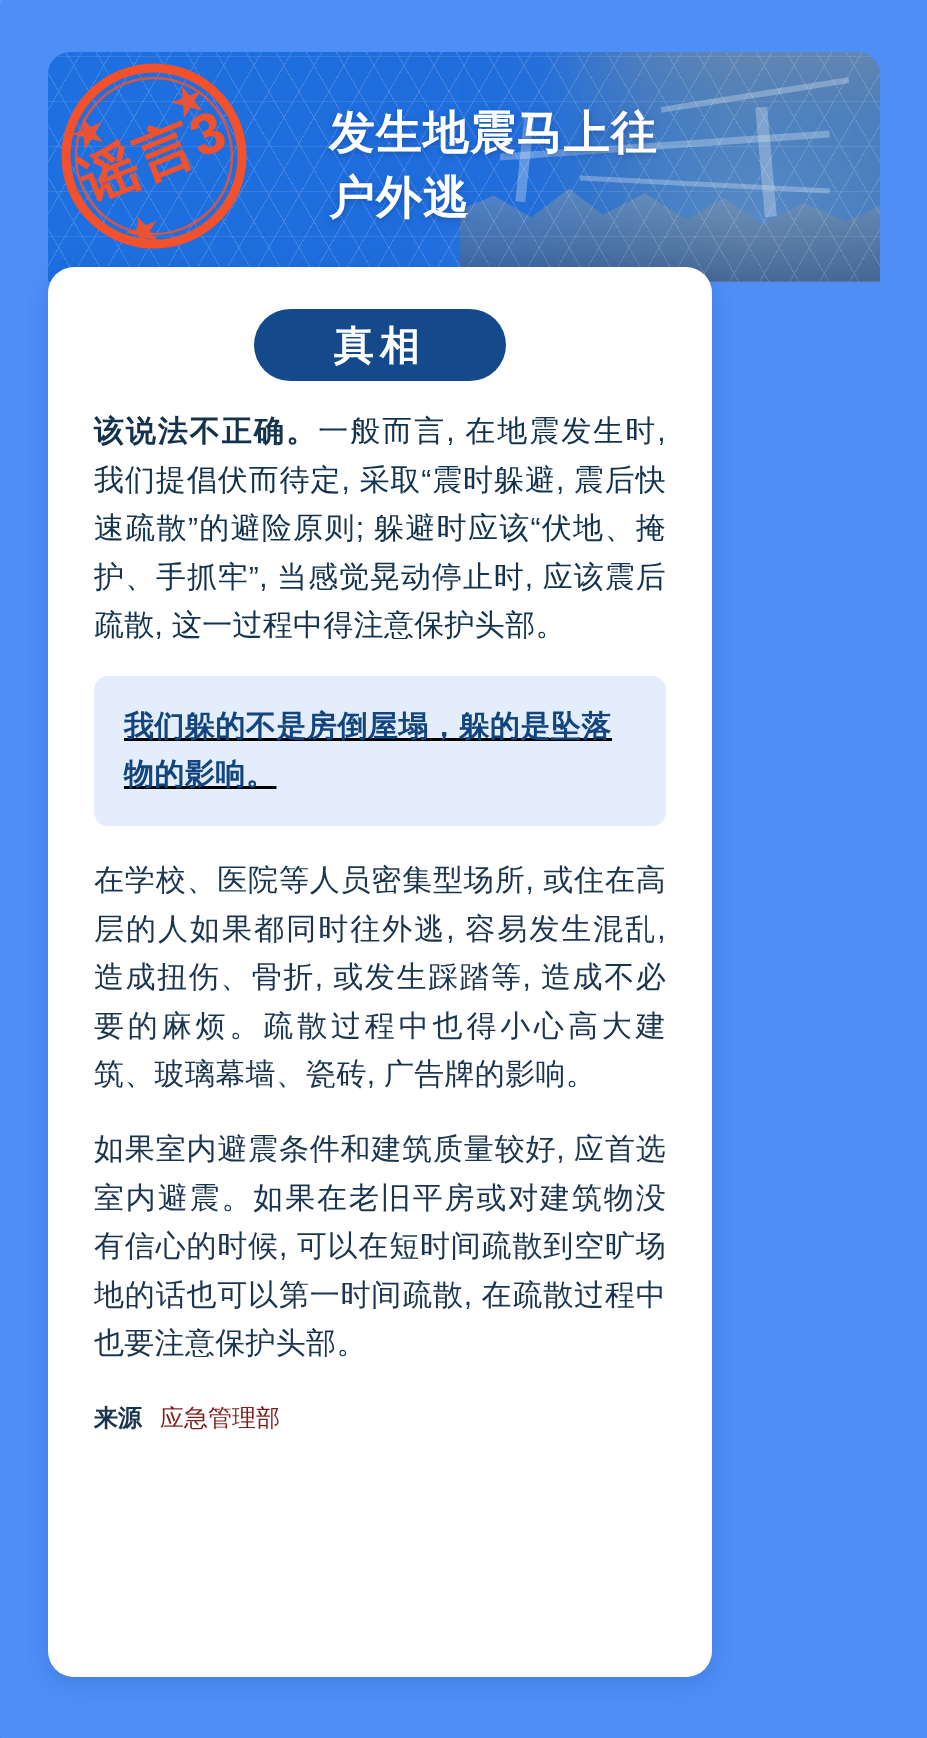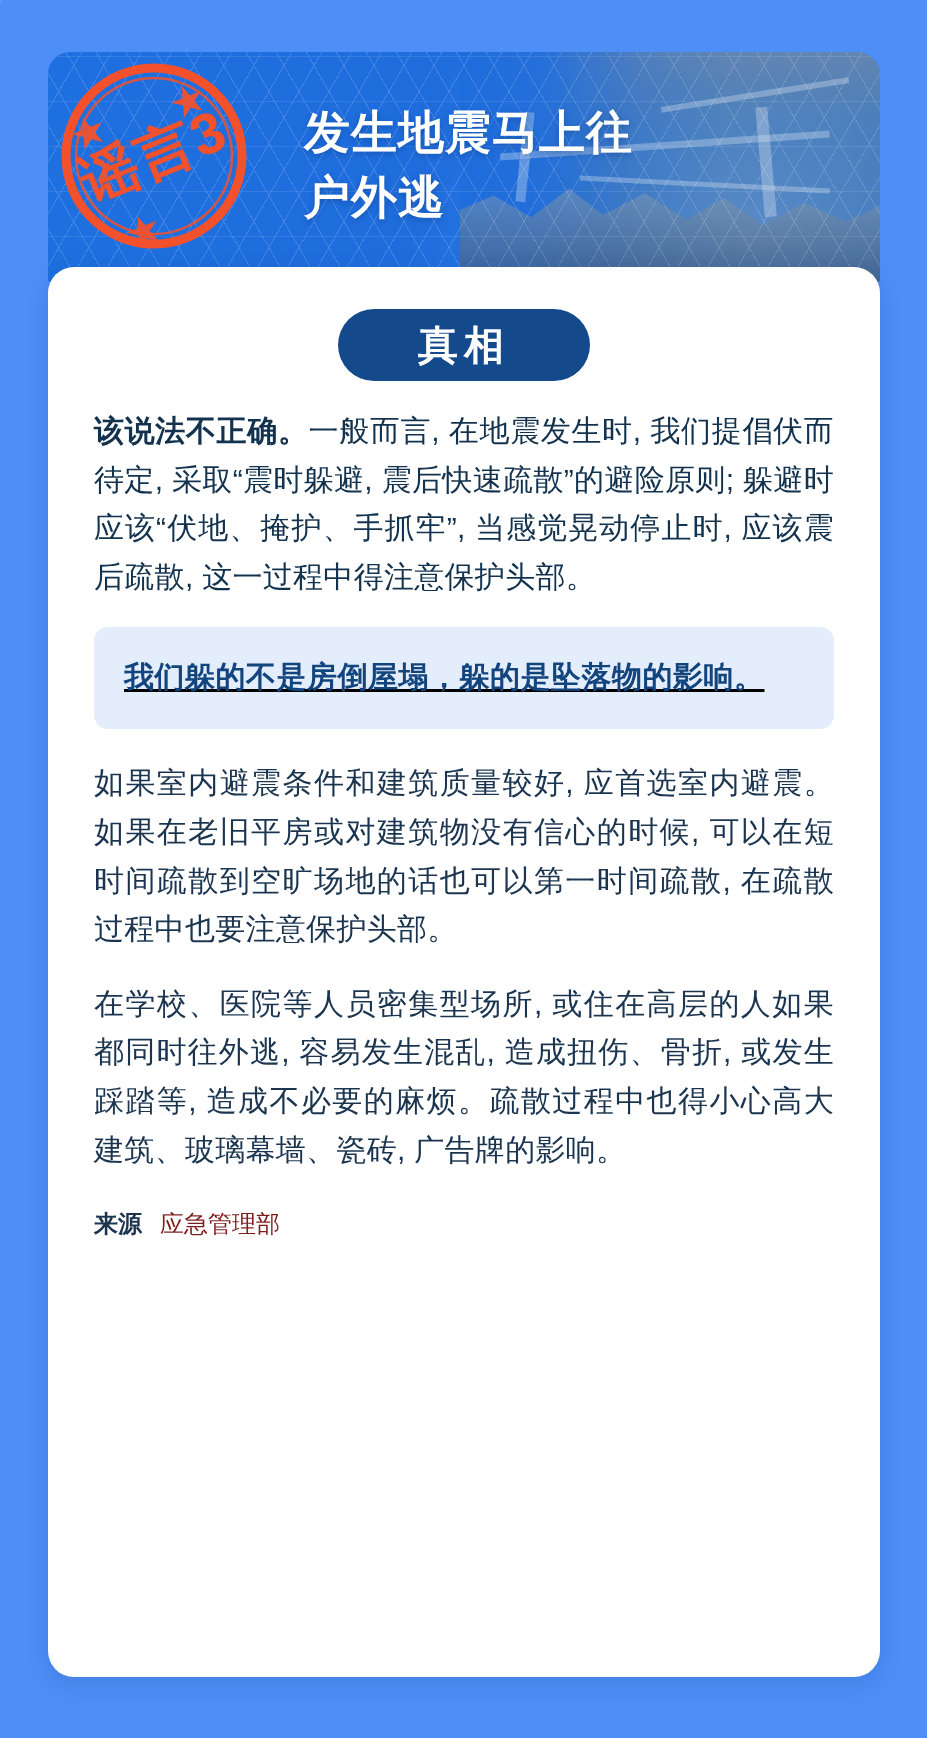--- a/index.html
+++ b/index.html
@@ -110,37 +110,37 @@
     color: #f2512c;
     font-size: 57px;
     font-weight: 700;
     letter-spacing: 2px;
     text-shadow: 0 0 2px rgba(242,81,44,0.5);
     font-family: "Liberation Sans", "DejaVu Sans", sans-serif;
   }
 
   .hero-title {
     position: absolute;
-    left: 256px;
+    left: 281px;
     top: 48px;
     width: 470px;
     color: #ffffff;
     font-size: 46px;
     font-weight: 700;
     line-height: 1.42;
     letter-spacing: 1px;
     text-shadow: 0 2px 6px rgba(0,40,100,0.35);
     white-space: pre-line;
   }
 
   
   .card {
     position: relative;
     margin-top: -15px;
-    width: 832px;
+    width: 664px;
     min-height: 1410px;
     background: #ffffff;
     border-radius: 26px;
     box-shadow: 0 6px 22px rgba(20,60,130,0.18);
     padding: 36px 46px 40px 46px;
     box-sizing: border-box;
   }
 
   .truth-badge {
     margin: 6px auto 26px auto;
@@ -240,22 +240,22 @@
   <div class="card">
 
     <div class="truth-badge">真相</div>
 
     <p class="para first"><span class="lead">该说法不正确。</span><span>一般而言, 在地震发生时, 我们提倡伏而待定, 采取“震时躲避, 震后快速疏散”的避险原则; 躲避时应该“伏地、掩护、手抓牢”, 当感觉晃动停止时, 应该震后疏散, 这一过程中得注意保护头部。</span></p>
 
     <div class="highlight">
       <p>我们躲的不是房倒屋塌，躲的是坠落物的影响。</p>
     </div>
 
+    <p class="para">在学校、医院等人员密集型场所, 或住在高层的人如果都同时往外逃, 容易发生混乱, 造成扭伤、骨折, 或发生踩踏等, 造成不必要的麻烦。疏散过程中也得小心高大建筑、玻璃幕墙、瓷砖, 广告牌的影响。</p>
     <p class="para">如果室内避震条件和建筑质量较好, 应首选室内避震。如果在老旧平房或对建筑物没有信心的时候, 可以在短时间疏散到空旷场地的话也可以第一时间疏散, 在疏散过程中也要注意保护头部。</p>
-    <p class="para">在学校、医院等人员密集型场所, 或住在高层的人如果都同时往外逃, 容易发生混乱, 造成扭伤、骨折, 或发生踩踏等, 造成不必要的麻烦。疏散过程中也得小心高大建筑、玻璃幕墙、瓷砖, 广告牌的影响。</p>
 
     <div class="source">
       <span class="source-label">来源</span>
       <span class="source-value">应急管理部</span>
     </div>
 
   </div>
 </div>
 
 </body></html>

